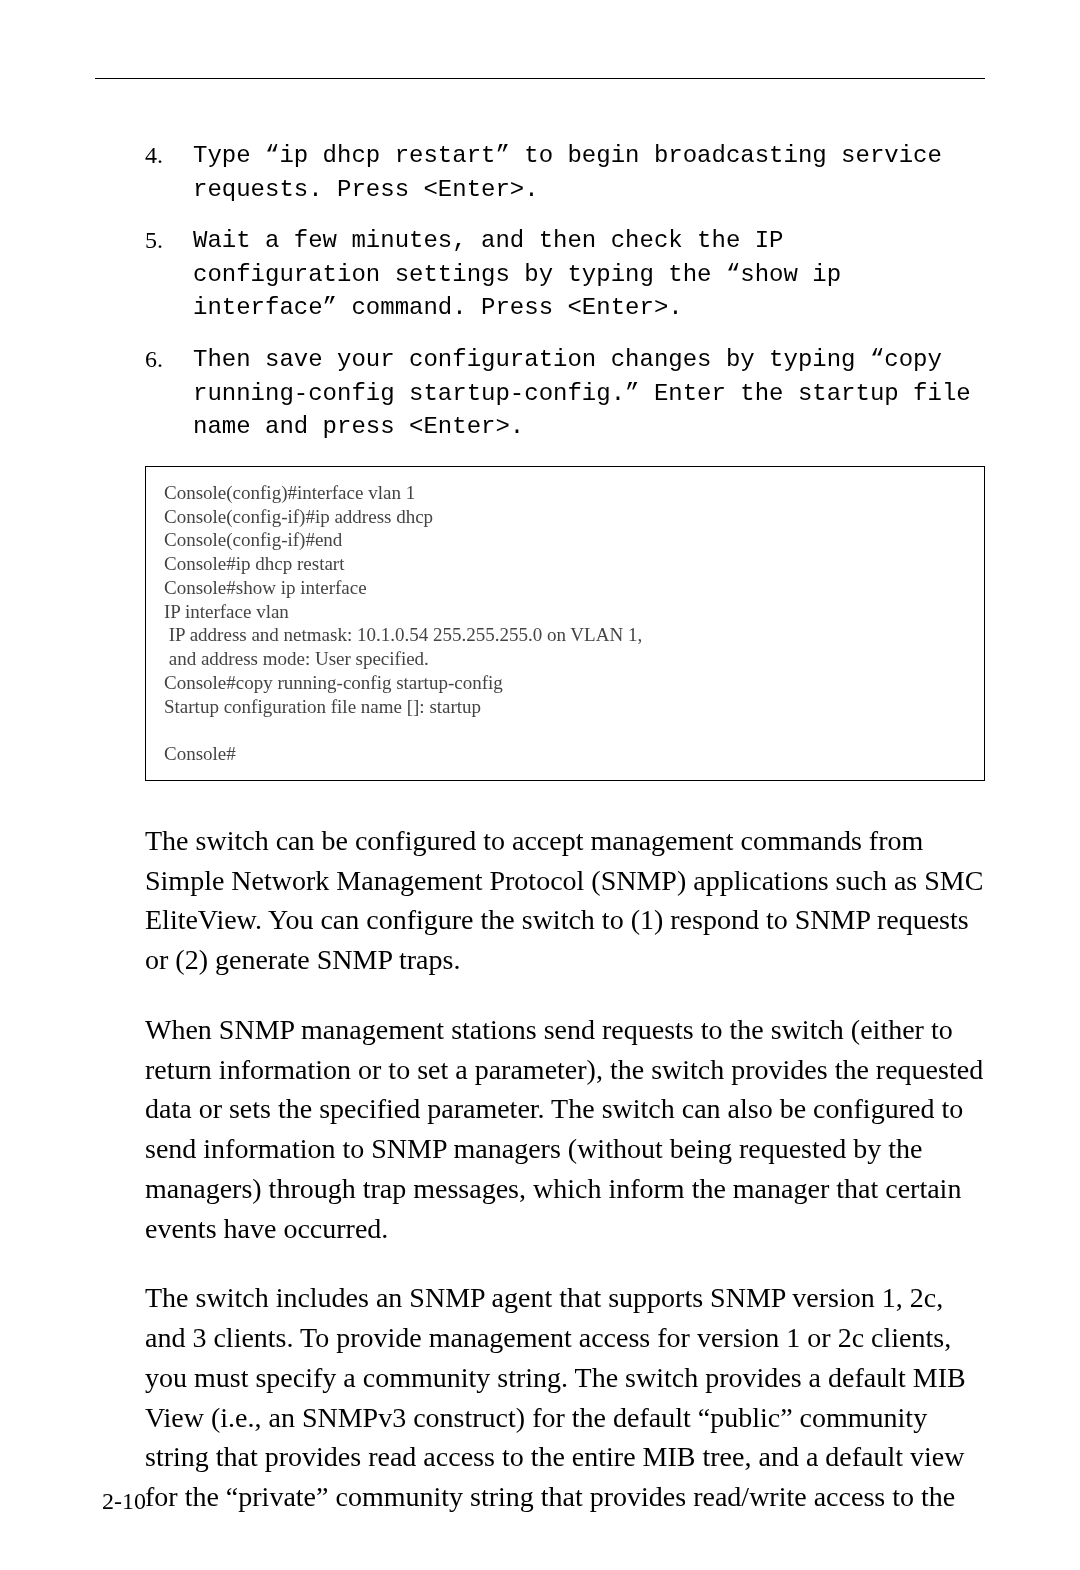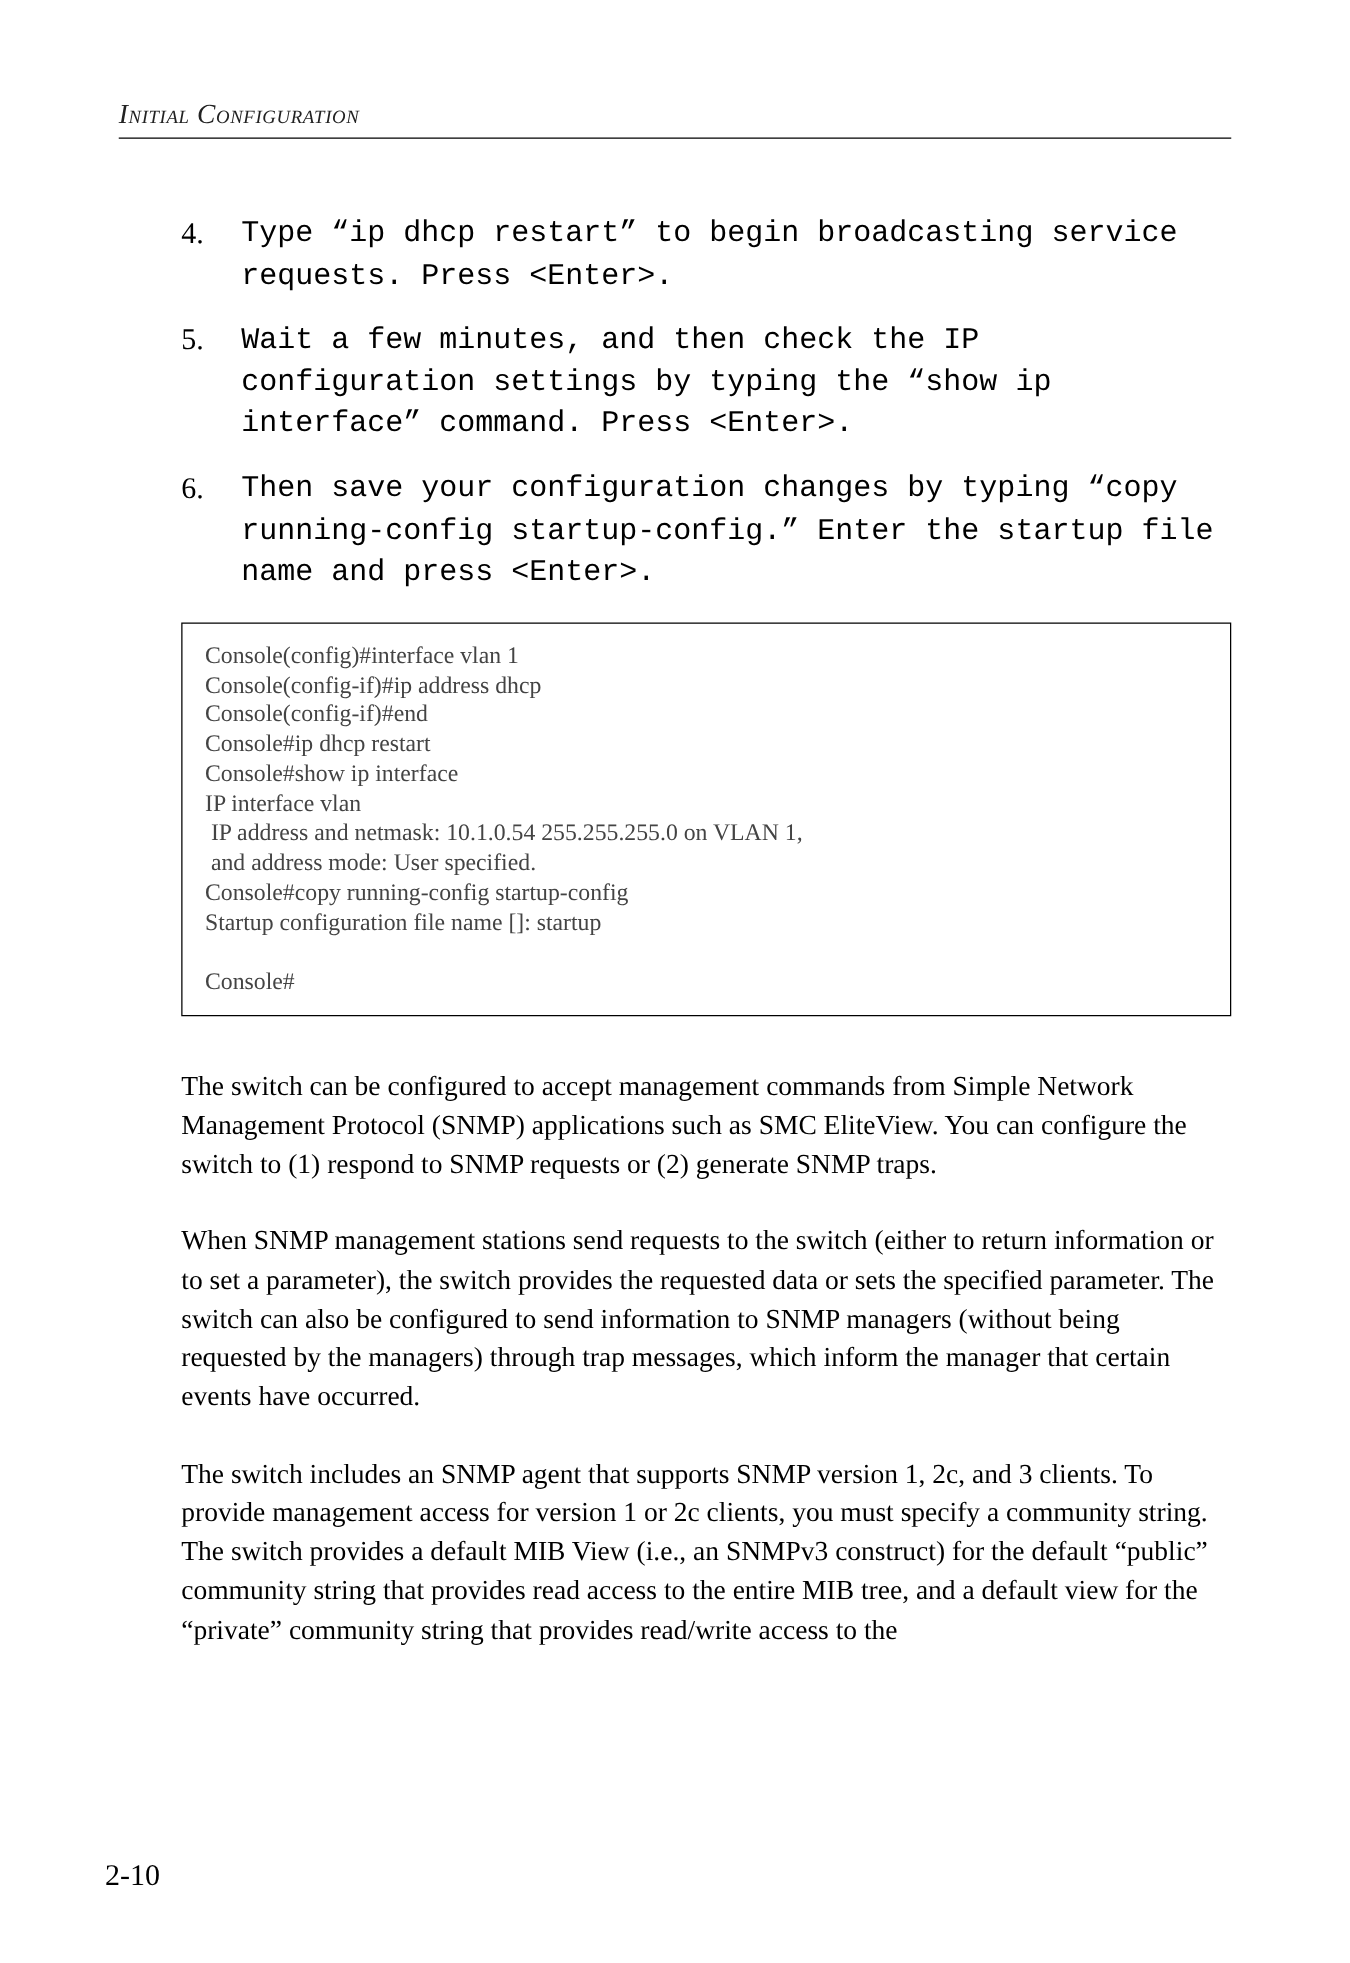--- a/index.html
+++ b/index.html
@@ -61,37 +61,36 @@
     white-space: pre;
     color: #444;
   }
   h2.section {
     font-family: Garamond, "Times New Roman", Georgia, serif;
     font-weight: bold;
     font-size: 30px;
     margin: 0 0 16px 0;
   }
   .body-para {
-    font-size: 22px;
+    font-size: 28px;
     line-height: 1.42;
     margin: 0 0 30px 50px;
   }
   .page-number {
     position: absolute;
     bottom: 55px;
-    left: 84px;
+    left: 102px;
     font-size: 24px;
   }
 </style>
 </head>
 <body>
 
 <div class="page">
 
-  <div class="running-head">Initial Configuration</div>
   <hr class="head-rule">
 
   <div class="content">
 
     <ol class="steps">
       <li>
         <span class="num">4.</span>
         <span class="txt">Type “ip dhcp restart” to begin broadcasting service requests. Press &lt;Enter&gt;.</span>
       </li>
       <li>

